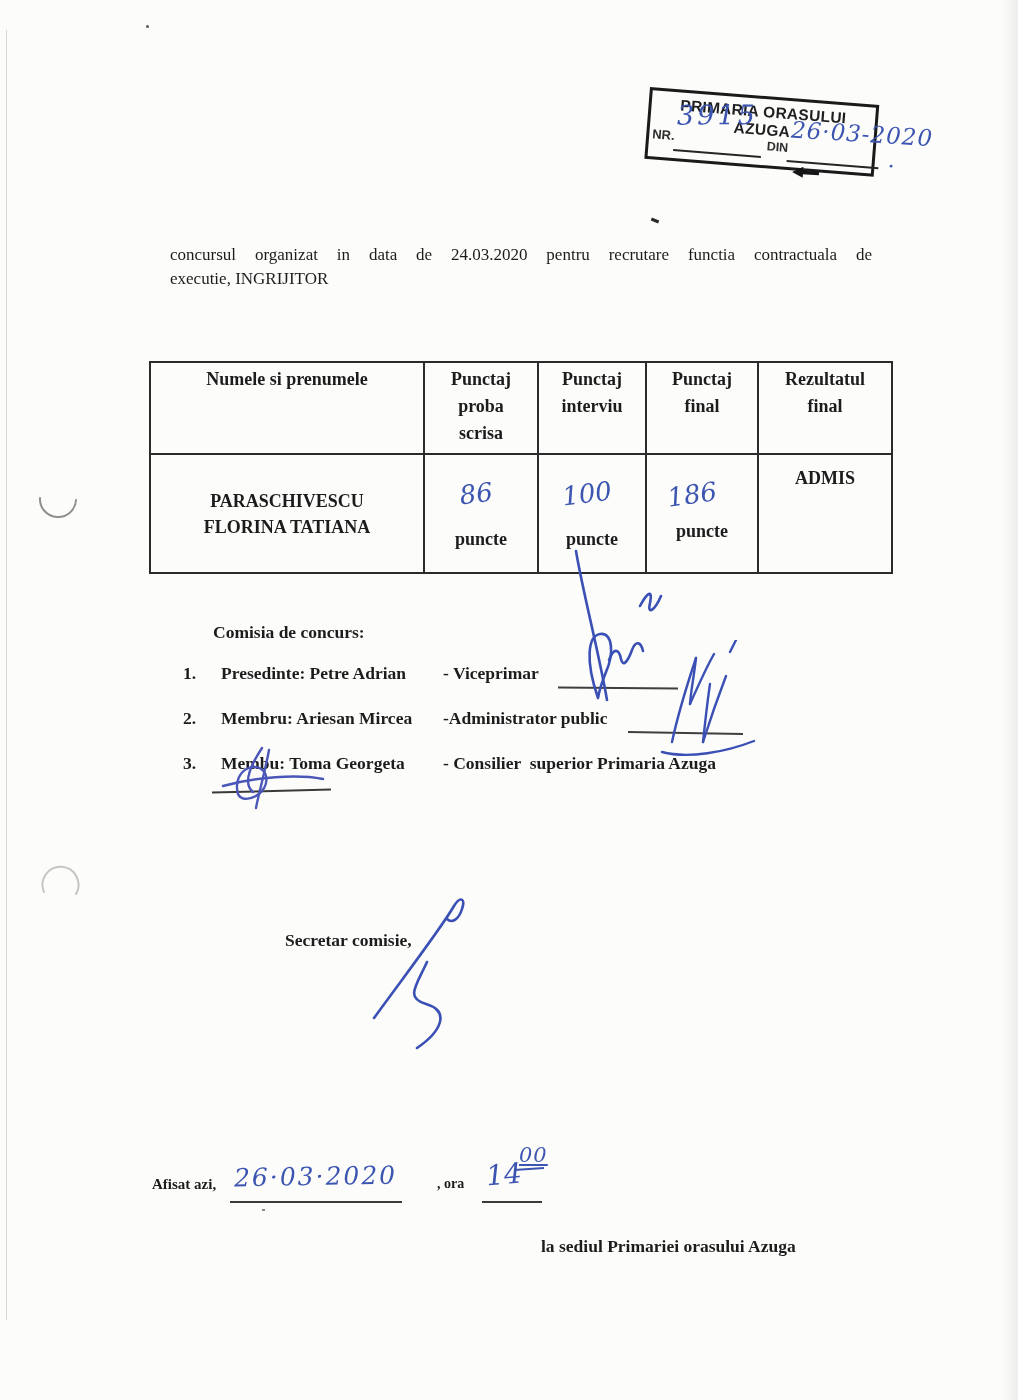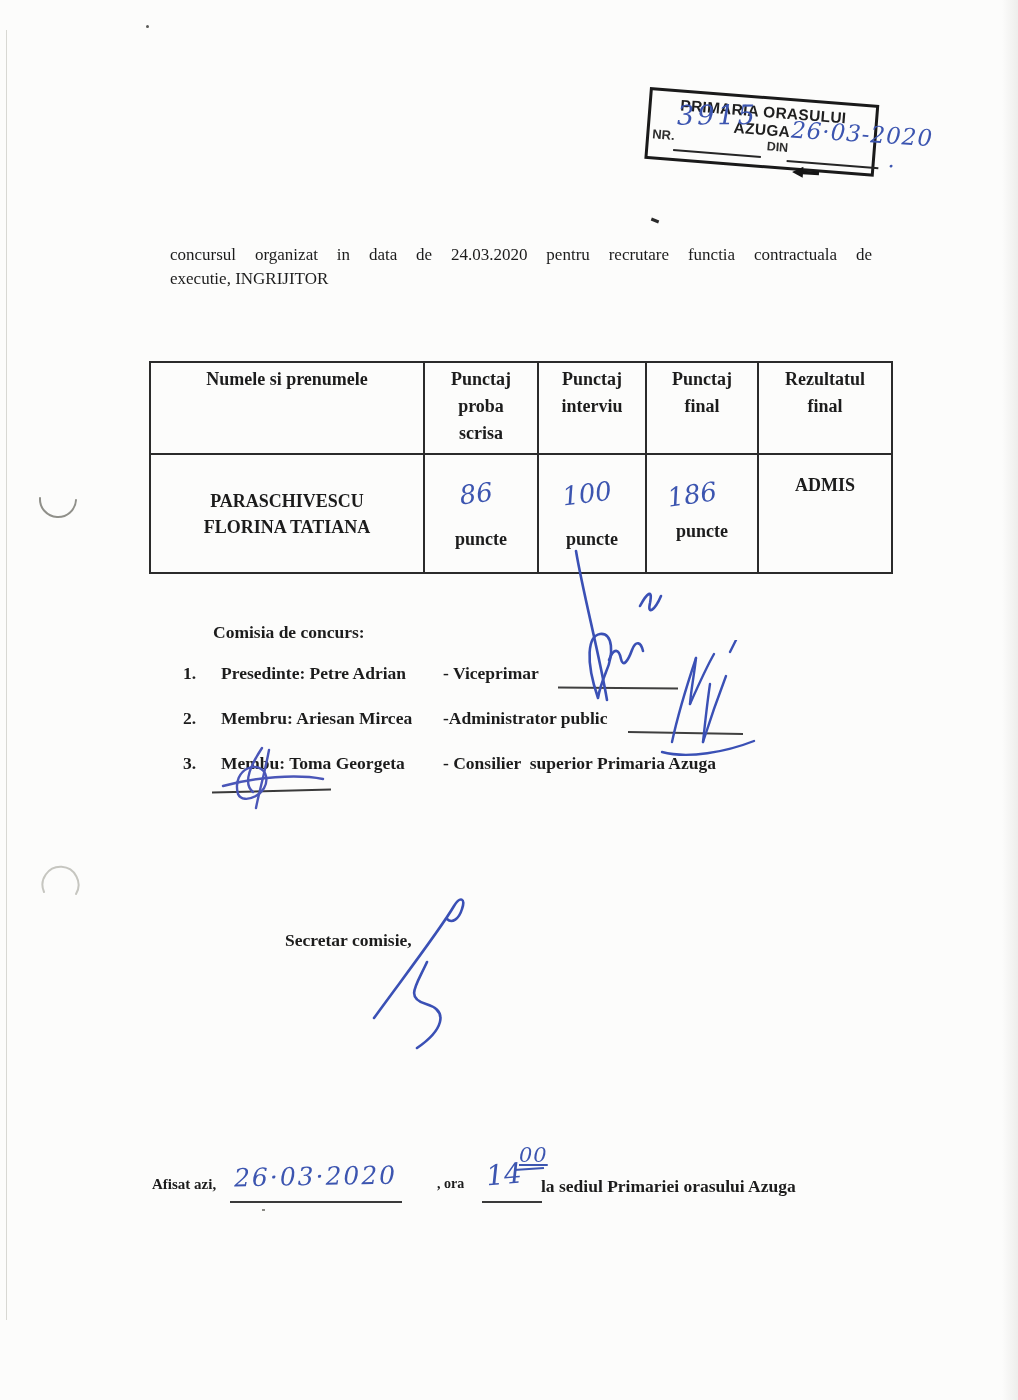--- a/index.html
+++ b/index.html
@@ -42,21 +42,21 @@
   .results-table{left:149px;top:361px;}
   table{border-collapse:collapse;width:742px;table-layout:fixed;}
   th,td{border:2px solid #2b2b2b;text-align:center;white-space:pre-line;}
   th{height:86px;vertical-align:top;padding-top:3px;font-size:18px;line-height:27px;}
   td{height:70px;font-size:18px;}
   .name-cell{font-weight:bold;vertical-align:middle;line-height:26px;}
   .score-cell{vertical-align:top;padding-top:2px;}
   .pen-num{display:block;font-size:26px;line-height:30px;transform:rotate(-7deg) translateX(-5px);}
   .pen-num.overlap{margin-bottom:-8px;transform:rotate(-8deg) translateX(-10px);}
   .puncte{display:block;font-weight:bold;font-size:18px;}
-  .result-cell{vertical-align:top;padding-top:20px;font-weight:bold;}
+  .result-cell{vertical-align:top;padding-top:13px;font-weight:bold;}
 
   
   .commission-heading{left:213px;top:622px;font-size:17.5px;font-weight:bold;}
   .member-row{left:183px;width:820px;height:24px;font-size:17.5px;font-weight:bold;}
   .m-num{position:absolute;left:0;}
   .m-name{position:absolute;left:30px;margin-left:8px;}
   .m-role{position:absolute;left:260px;white-space:pre;}
   .sig-line{height:2px;background:#3f3f3f;}
 
   .secretary-1{left:285px;top:930px;font-size:17.5px;font-weight:bold;}
@@ -65,21 +65,21 @@
   
   .f-prefix{left:152px;top:1176px;font-size:15px;font-weight:bold;}
   .f-date{left:234px;top:1162px;font-size:25px;letter-spacing:2px;transform:rotate(-1deg);}
   .f-dateline{left:230px;top:1201px;width:172px;height:2px;background:#3a3a3a;}
   .f-dot{left:262px;top:1209px;width:3px;height:2px;background:#8a8a85;}
   .f-ora{left:437px;top:1176px;font-size:14px;font-weight:bold;}
   .f-time{left:486px;top:1158px;font-size:28px;transform:rotate(-5deg);}
   .f-timesup{left:519px;top:1143px;font-size:21px;letter-spacing:1px;text-decoration:underline;}
   .f-supbar{left:514px;top:1168px;width:30px;height:2px;background:#3c55b0;transform:rotate(-4deg);}
   .f-timeline{left:482px;top:1201px;width:60px;height:2px;background:#3a3a3a;}
-  .f-suffix{left:541px;top:1176px;font-size:17.5px;font-weight:bold;text-align:center;}
+  .f-suffix{left:541px;top:1236px;font-size:17.5px;font-weight:bold;text-align:center;}
 </style>
 </head>
 <body>
 
 <div class="page">
 
   <div class="abs scan-line"></div>
   <div class="abs edge-shade"></div>
   <div class="abs speck" style="left:146px;top:25px;"></div>
   <svg class="abs" style="left:36px;top:486px;" width="44" height="44">

